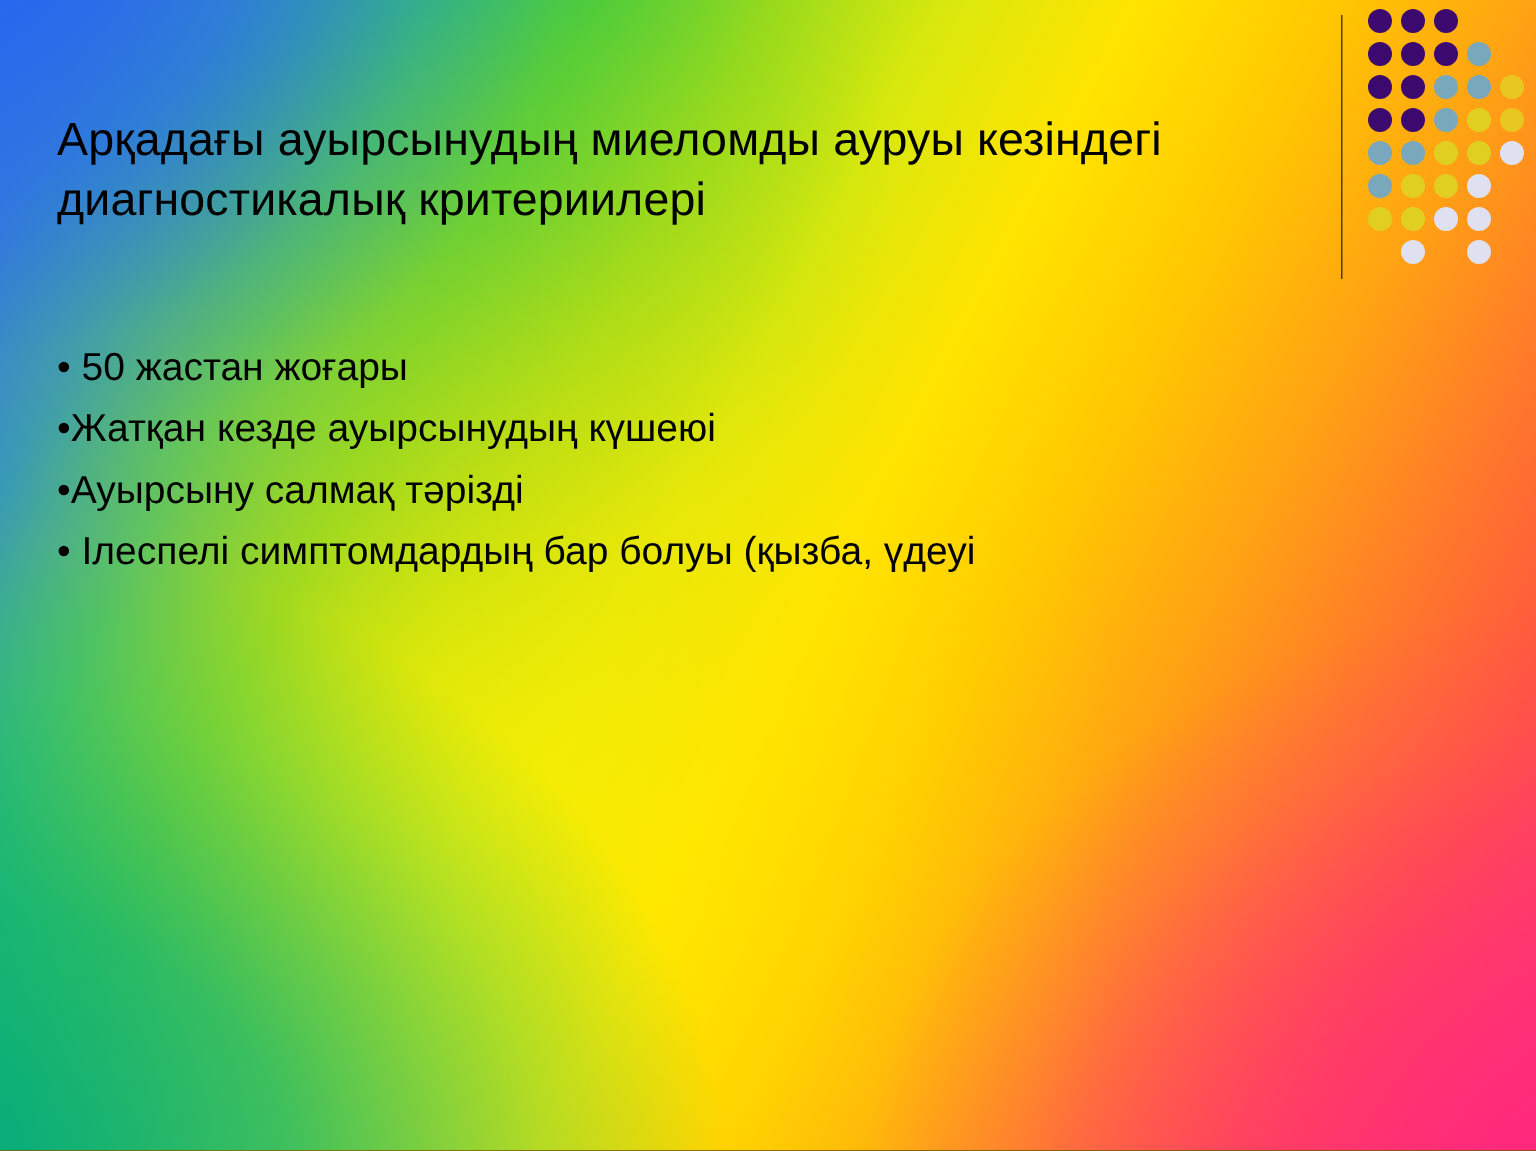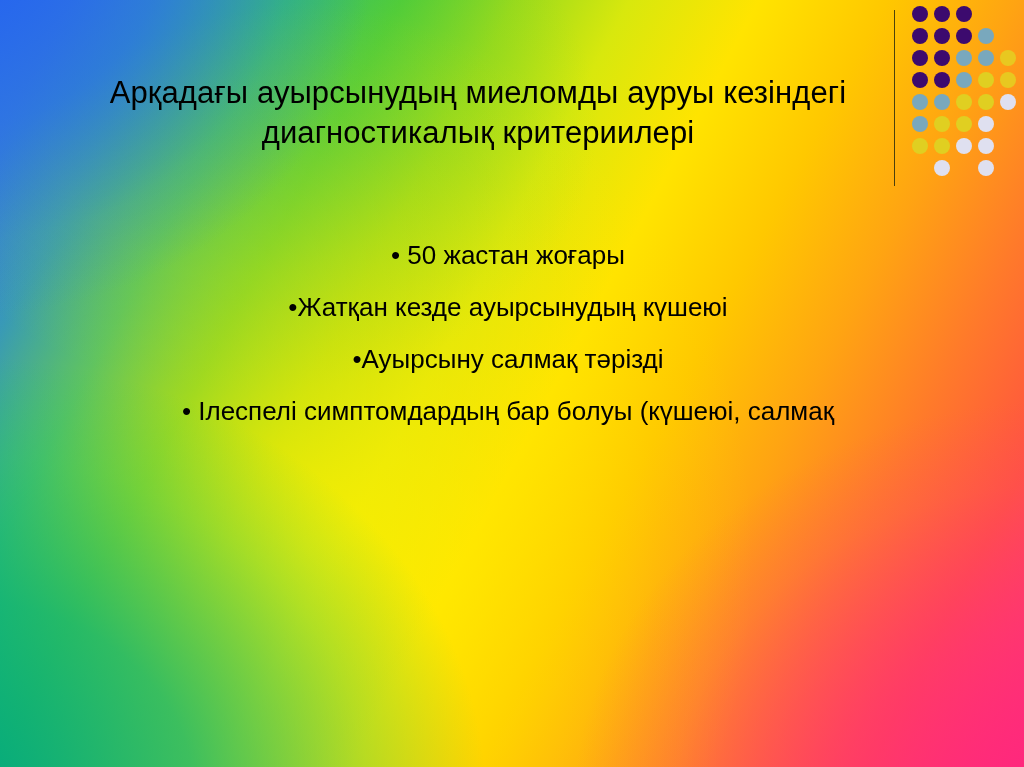--- a/index.html
+++ b/index.html
@@ -9,21 +9,20 @@
     background: #000;
   }
 
   #slide {
     position: relative;
     width: 1024px;
     height: 767px;
     overflow: hidden;
     font-family: "Liberation Sans", "DejaVu Sans", sans-serif;
     background-color: #ffd400;
-    text-align: center;
   }
 
   
   .bg-layer {
     position: absolute;
     inset: 0;
   }
 
   
   .bg-base {
@@ -144,21 +143,20 @@
     left: 38px;
     top: 224px;
     width: 940px;
     color: #000000;
     font-size: 26px;
     line-height: 41px;
     font-weight: 400;
   }
   #body-list .line {
     white-space: pre;
-    margin-top: 11px;
   }
 </style>
 </head>
 <body>
 
 <div id="slide">
 
   <div class="bg-layer bg-base"></div>
   <div class="bg-layer bg-green"></div>
   <div class="bg-layer bg-yellow"></div>
@@ -202,16 +200,16 @@
       <span class="dot" style="left: 22px; top: 154px; background: rgb(223, 224, 240);"></span>
       <span class="dot" style="left: 66px; top: 154px; background: rgb(223, 224, 240);"></span>
     </div>
 
   <h1 id="title">Арқадағы ауырсынудың миеломды ауруы кезіндегі диагностикалық критериилері</h1>
 
   <div id="body-list">
       <div class="line">• 50 жастан жоғары</div>
       <div class="line">•Жатқан кезде ауырсынудың күшеюі</div>
       <div class="line">•Ауырсыну салмақ тәрізді</div>
-      <div class="line">• Ілеспелі симптомдардың бар болуы (күшеюі, салмақ</div>
+      <div class="line">• Ілеспелі симптомдардың бар болуы (қызба, үдеуі</div>
     </div>
 
 </div>
 
 </body></html>

